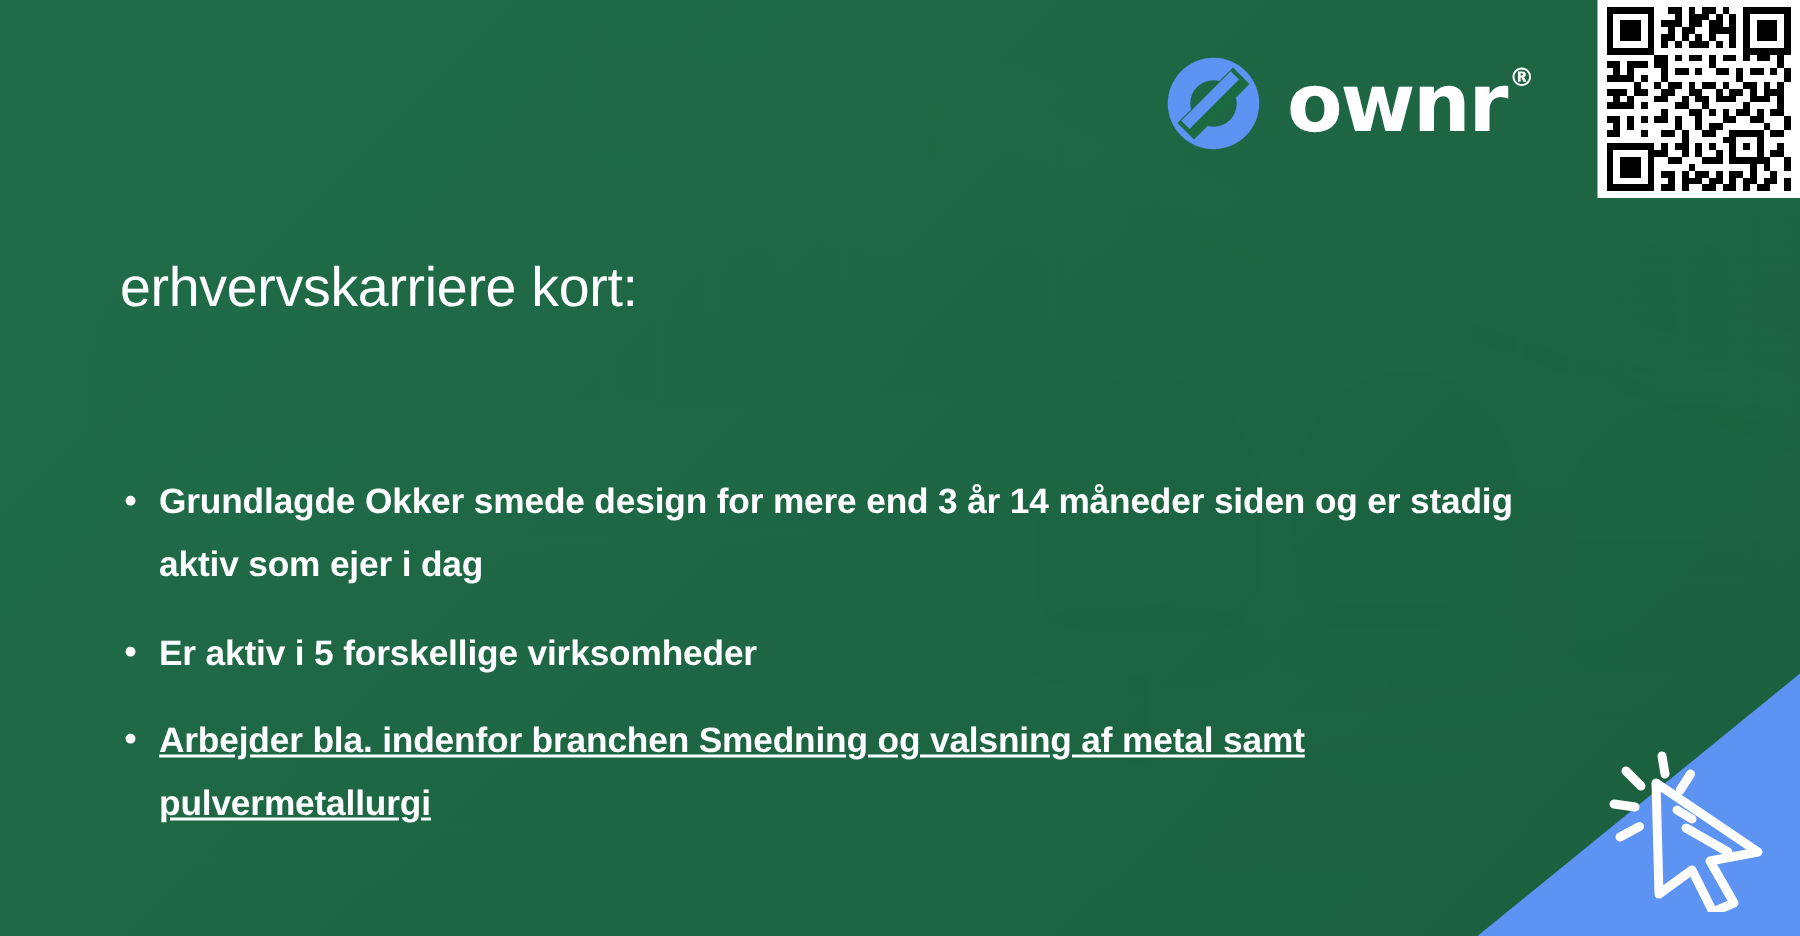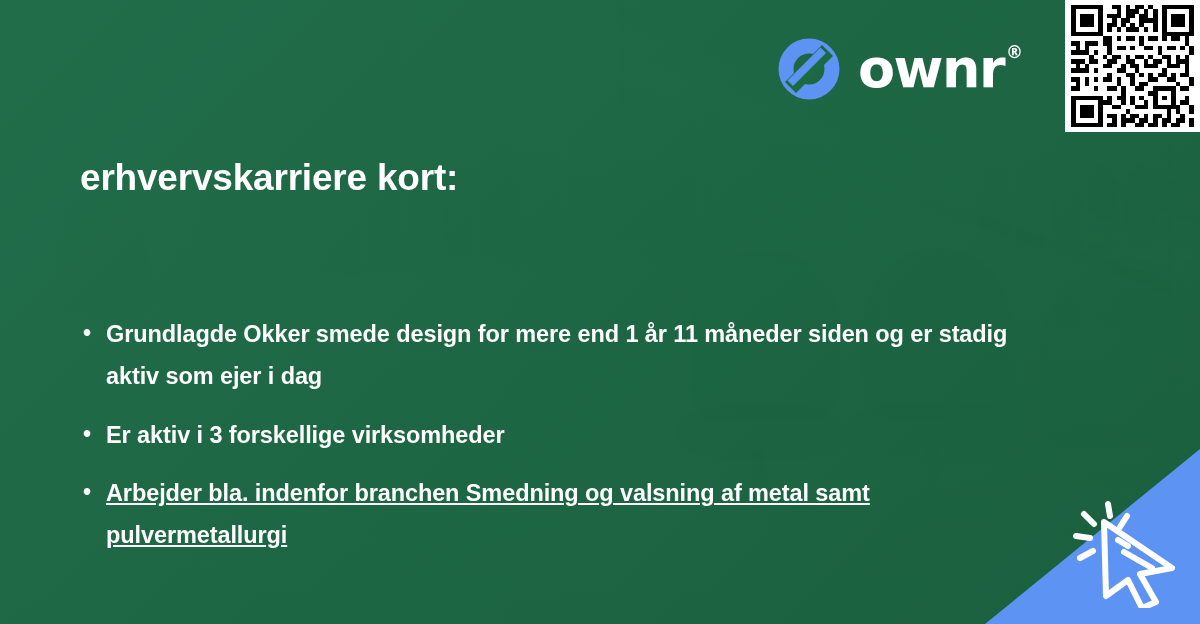--- a/index.html
+++ b/index.html
@@ -268,24 +268,24 @@
   }
   .headline-1 {
     font-size: 43px;
     font-weight: 700;
     line-height: 1.18;
     letter-spacing: -0.4px;
     margin: 0;
   }
   .headline-2 {
     font-size: 37px;
-    font-weight: 700;
+    font-weight: 400;
     line-height: 1.25;
     letter-spacing: -0.2px;
-    margin: 0 0 0 0;
+    margin: 14px 0 0 0;
   }
 
   .bullets {
     position: absolute;
     top: 314px;
     left: 80px;
     width: 960px;
     list-style: none;
     margin: 0;
     padding: 0;
@@ -579,22 +579,22 @@
           <rect x="23" y="27" width="2" height="1"></rect>
       </g>
     </svg>
   </div>
 
   <div class="headline">
     <div class="headline-2">erhvervskarriere kort:</div>
   </div>
 
   <ul class="bullets">
-    <li>Grundlagde Okker smede design for mere end 1 år 11 måneder siden og er stadig aktiv som ejer i dag</li>
-    <li>Er aktiv i 3 forskellige virksomheder</li>
+    <li>Grundlagde Okker smede design for mere end 3 år 14 måneder siden og er stadig aktiv som ejer i dag</li>
+    <li>Er aktiv i 5 forskellige virksomheder</li>
     <li>Arbejder bla. indenfor branchen Smedning og valsning af metal samt pulvermetallurgi</li>
   </ul>
 
   <div class="corner"></div>
   <div class="cursor">
     <svg viewBox="0 0 118 112" width="118" height="112" aria-hidden="true">
       <g stroke="#ffffff" stroke-width="6" stroke-linecap="round" fill="none">
         <line x1="16" y1="18" x2="26" y2="28"></line>
         <line x1="40" y1="8" x2="42" y2="20"></line>
         <line x1="8" y1="40" x2="22" y2="42"></line>

